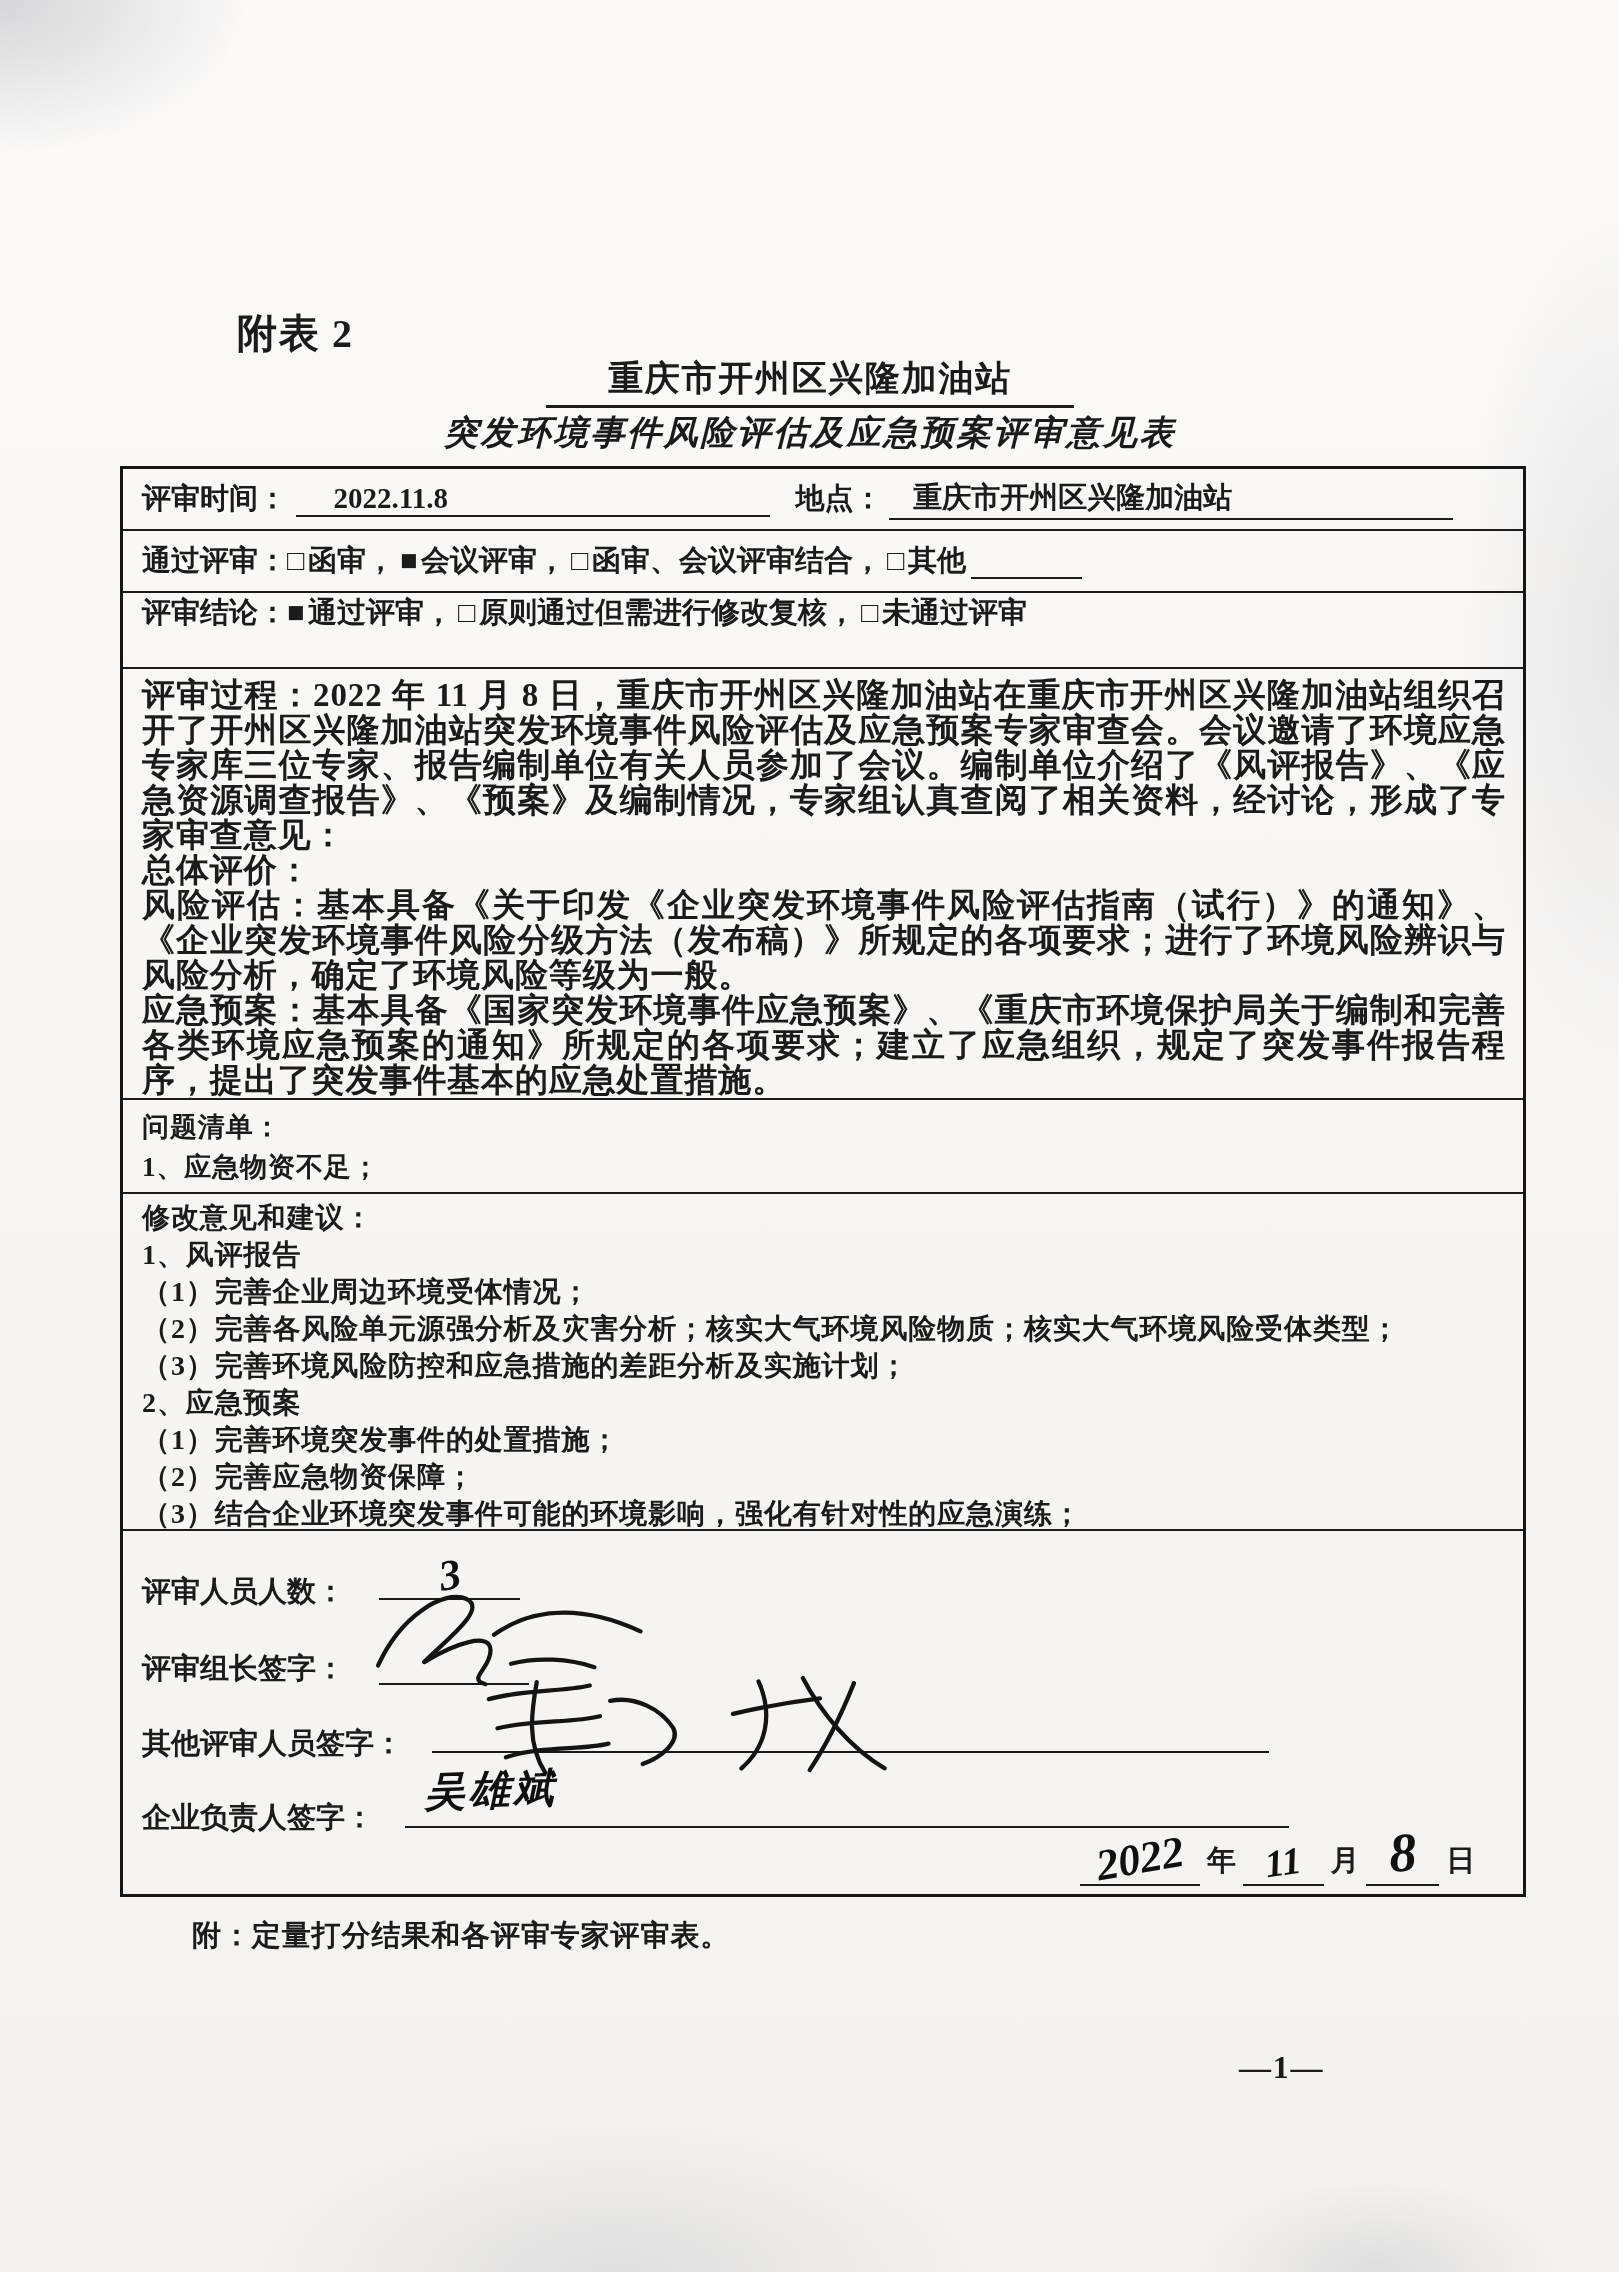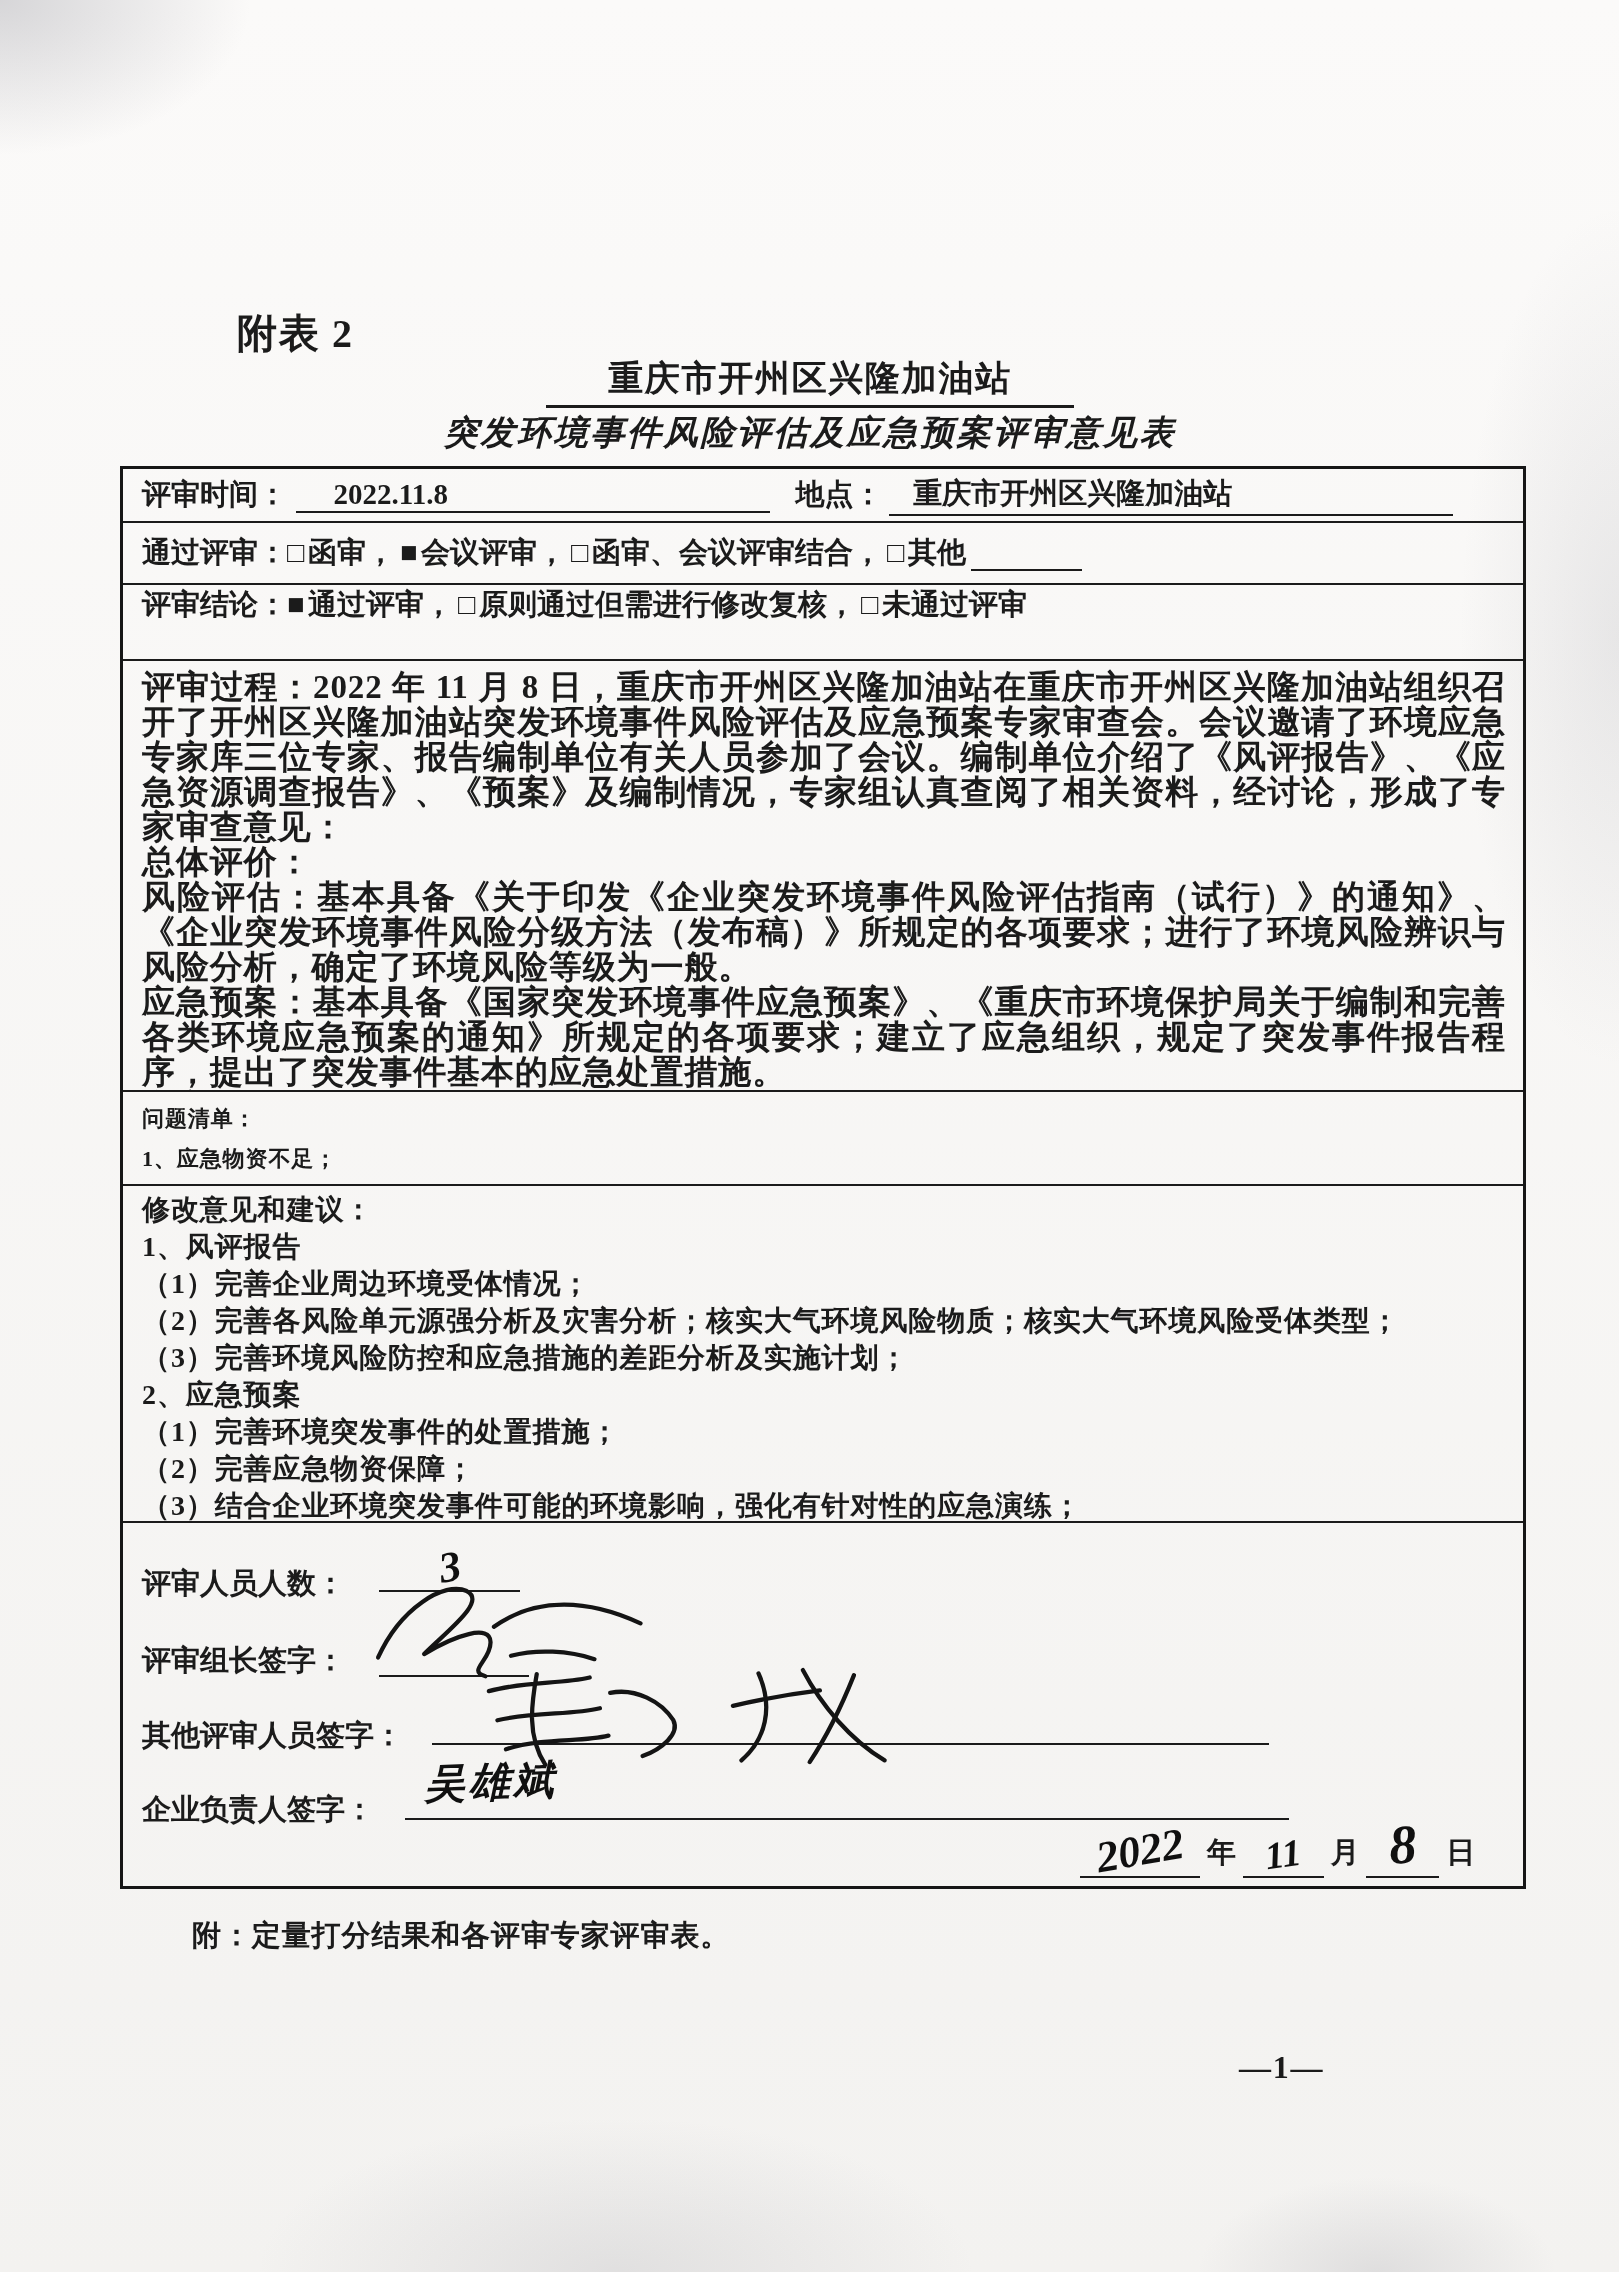--- a/index.html
+++ b/index.html
@@ -26,41 +26,41 @@
                    border-bottom:3.4px solid #1b1b1b; padding:0 62px 3.4px 62px; }
   .title-form { position:absolute; left:0; right:0; top:410px; text-align:center;
                 font-size:34px; font-weight:700; letter-spacing:2.6px;font-style:italic; }
 
   
   .form-table {
     position:absolute; left:120px; top:466px; width:1406px;
     border:3.4px solid #161616; box-sizing:border-box;
   }
   .row { border-bottom:2.6px solid #1b1b1b; box-sizing:border-box; padding-left:19px; overflow:hidden; }
-  .row1 { height:54px; display:flex; align-items:center; }
+  .row1 { height:62px; display:flex; align-items:center; }
   .row2 { height:62px; display:flex; align-items:center; }
   .row3 { height:76px; display:flex; align-items:flex-start; }
   .row4 { height:431px; padding-top:8.5px; padding-right:17px; }
   .row5 { height:94px; padding-top:6.8px; }
   .row6 { height:337px; padding-top:5px; padding-right:17px; }
   .row7 { height:363px; border-bottom:none; position:relative; }
 
   .lbl { font-size:29px; font-weight:700; white-space:nowrap; }
   .u   { display:inline-block; border-bottom:2.6px solid #1b1b1b; font-size:29px; font-weight:700; white-space:nowrap; box-sizing:border-box; }
   .u-time  { width:474px; margin-left:8.5px; padding-left:38px; }
   .lbl-place { margin-left:26px; }
   .u-place { width:564px; margin-left:6.8px; padding-left:24px; }
 
   .opt { font-size:29px; font-weight:700; white-space:nowrap; margin-right:5.1px; }
   .box { display:inline-block; margin-right:3.4px; }
   .u-other { width:111px; height:36px; margin-left:0; }
 
   .row4 p, .row5 p, .row6 p { margin:0; font-weight:700; text-align:justify; }
   .row4 p { font-size:33px; line-height:35px; letter-spacing:0.9px; }
-  .row5 p { font-size:22px; line-height:40px; letter-spacing:0.9px; }
+  .row5 p { font-size:27px; line-height:40px; letter-spacing:0.9px; }
   .row6 p { font-size:28px; line-height:37px; letter-spacing:0.9px; }
 
   
   .sig-label { position:absolute; font-size:29px; font-weight:700; white-space:nowrap; }
   .sig-line  { position:absolute; border-bottom:2.6px solid #1b1b1b; box-sizing:border-box; }
 
   .hand { font-style:italic; font-weight:600; display:inline-block;
           font-family:"Liberation Serif","DejaVu Serif",serif; color:#101010; }
 
   .count-line { left:256px; top:19px; width:141px; height:50px; text-align:center; }

